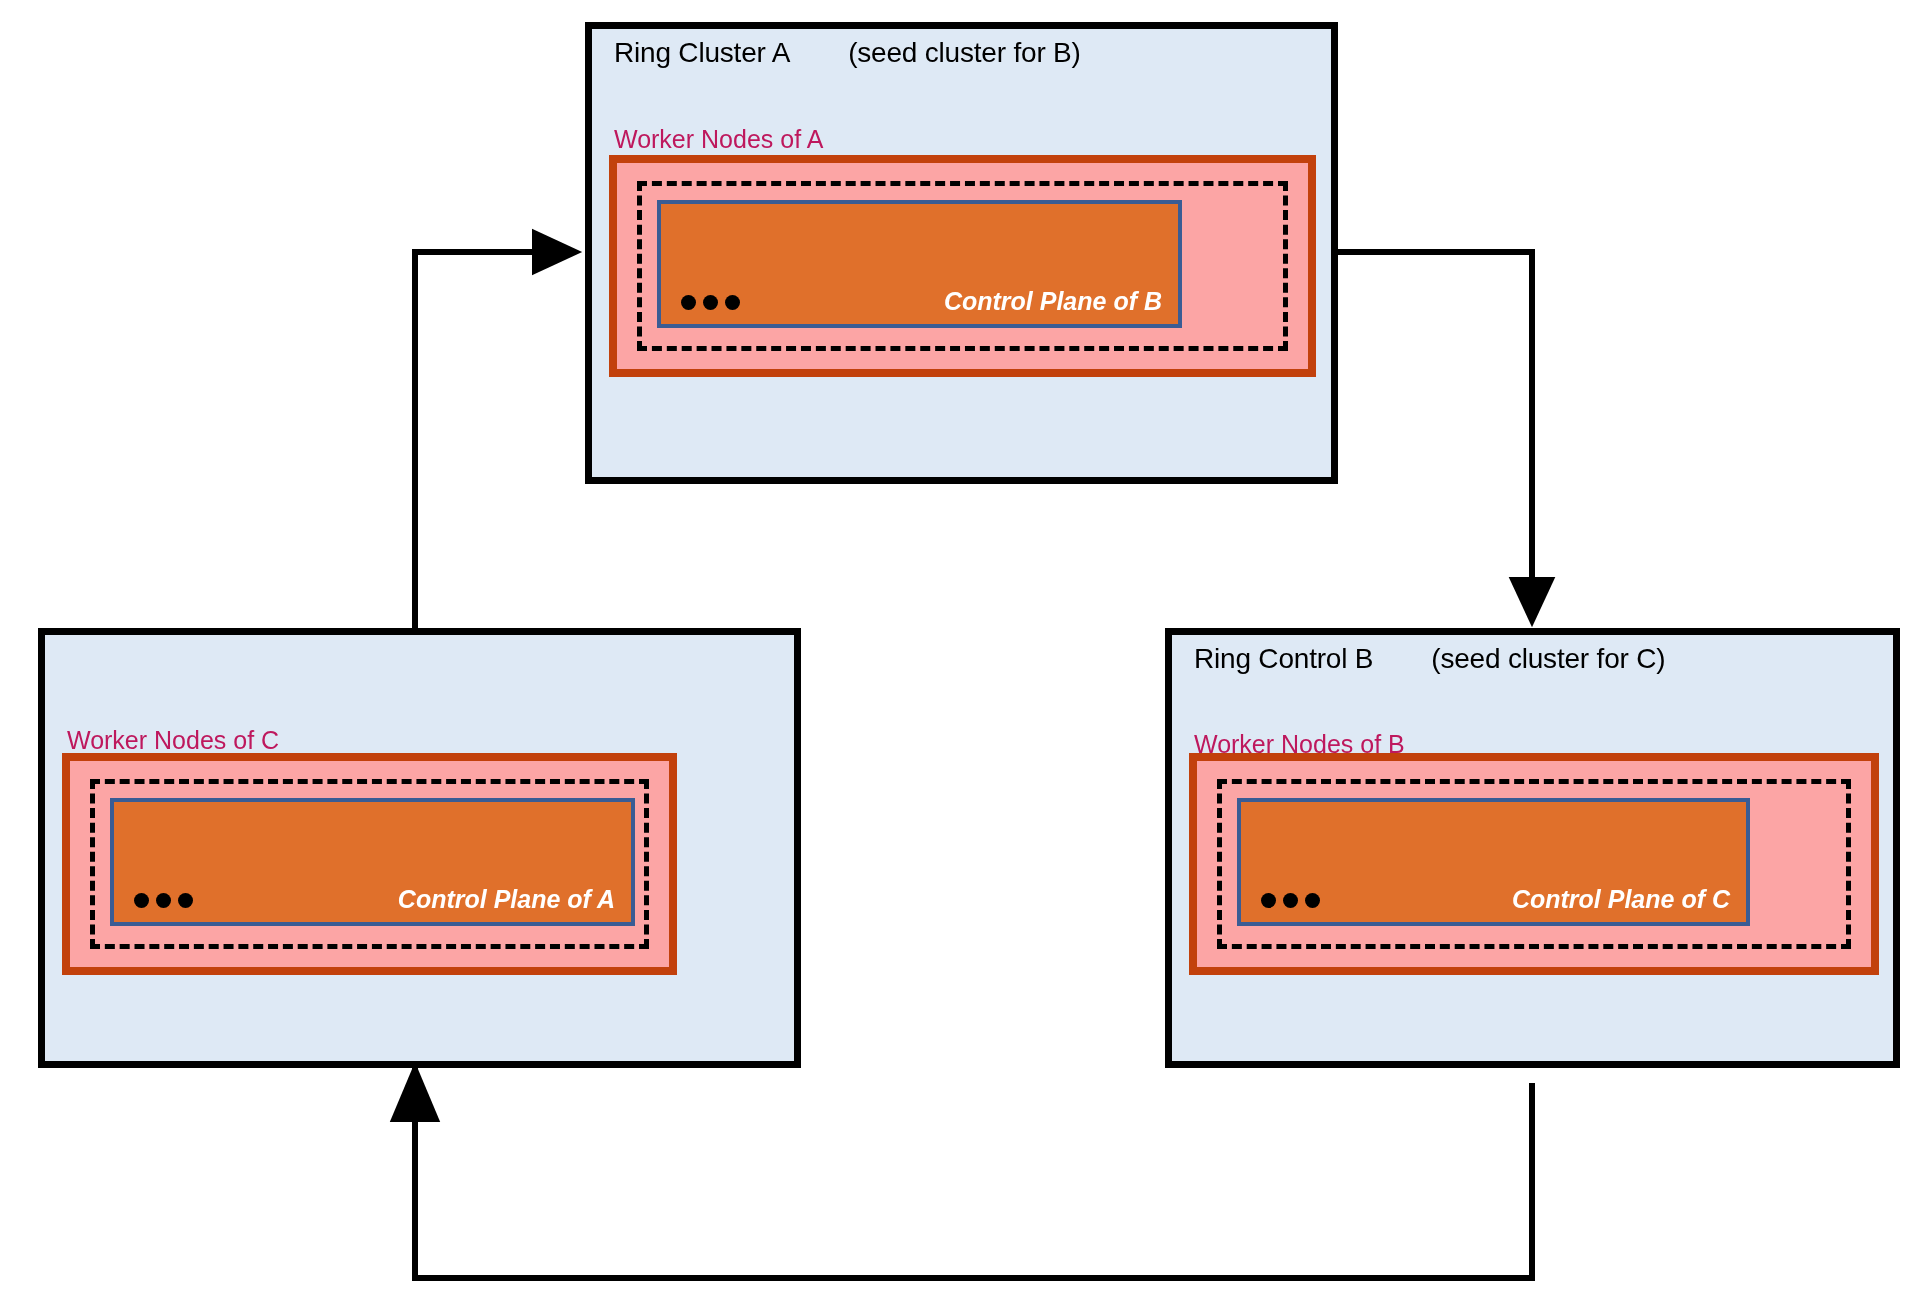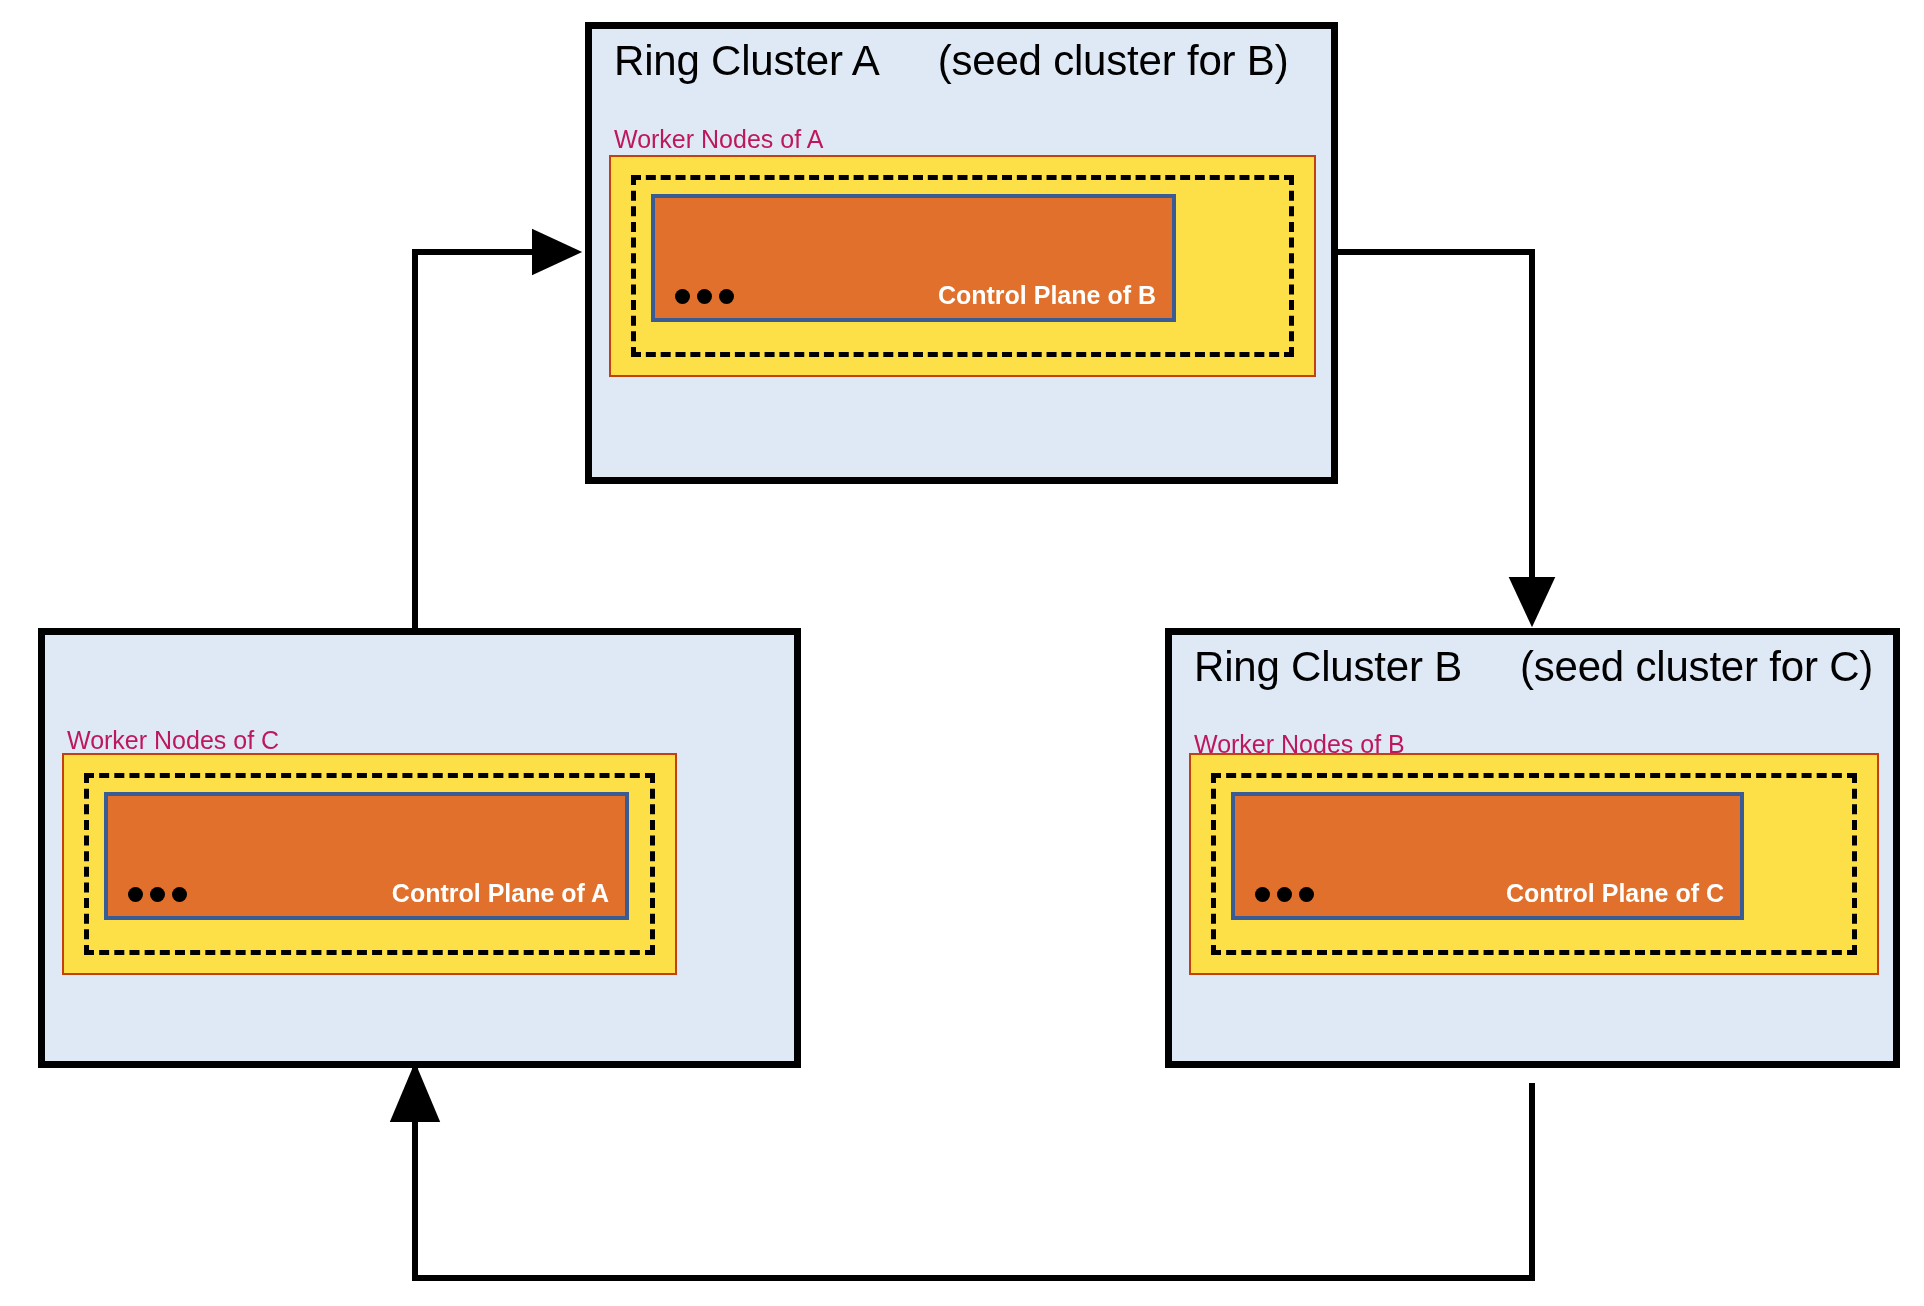--- a/index.html
+++ b/index.html
@@ -23,21 +23,21 @@
     position: absolute;
     background: #dee9f5;
     border: 7px solid #000000;
     box-sizing: border-box;
   }
   .cluster-title {
     position: absolute;
     left: 22px;
     top: 8px;
     right: 10px;
-    font-size: 42px;
+    font-size: 28px;
     font-weight: 400;
     color: #000000;
     white-space: nowrap;
     letter-spacing: -0.2px;
   }
   .cluster-title .seed {
     display: inline-block;
     margin-left: 58px;
   }
   .worker-label {
@@ -45,23 +45,24 @@
     left: 22px;
     font-size: 25px;
     font-weight: normal;
     color: #be185d;
     white-space: nowrap;
   }
 
   
   .worker-band {
     position: absolute;
-    background: #fde047;
-    border: 2px solid #c2410c;
+    background: #fca5a5;
+    border: 8px solid #c2410c;
     box-sizing: border-box;
+    font-style: italic;
   }
   
   .dashed-frame {
     position: absolute;
     left: 20px;
     top: 18px;
     right: 20px;
     bottom: 18px;
     border: 5px dashed #000000;
     box-sizing: border-box;
@@ -168,21 +169,21 @@
             <i></i>
             <i></i>
         </div>
         <div class="cp-label">Control Plane of A</div>
       </div>
     </div>
   </div>
 
   <div class="ring-cluster" style="left:1165px; top:628px; width:735px; height:440px;">
     <div class="cluster-title">
-      <span>Ring Cluster B</span><span class="seed">(seed cluster for C)</span>
+      <span>Ring Control B</span><span class="seed">(seed cluster for C)</span>
     </div>
     <div class="worker-label" style="top:95px;">Worker Nodes of B</div>
 
     <div class="worker-band" style="left:17px; top:118px; width:690px; height:222px;padding-left:24px;">
       <div class="dashed-frame"></div>
       <div class="control-plane" style="left:40px; top:37px; width:513px; height:128px;">
         <div class="dots">
           <i></i>
             <i></i>
             <i></i>

